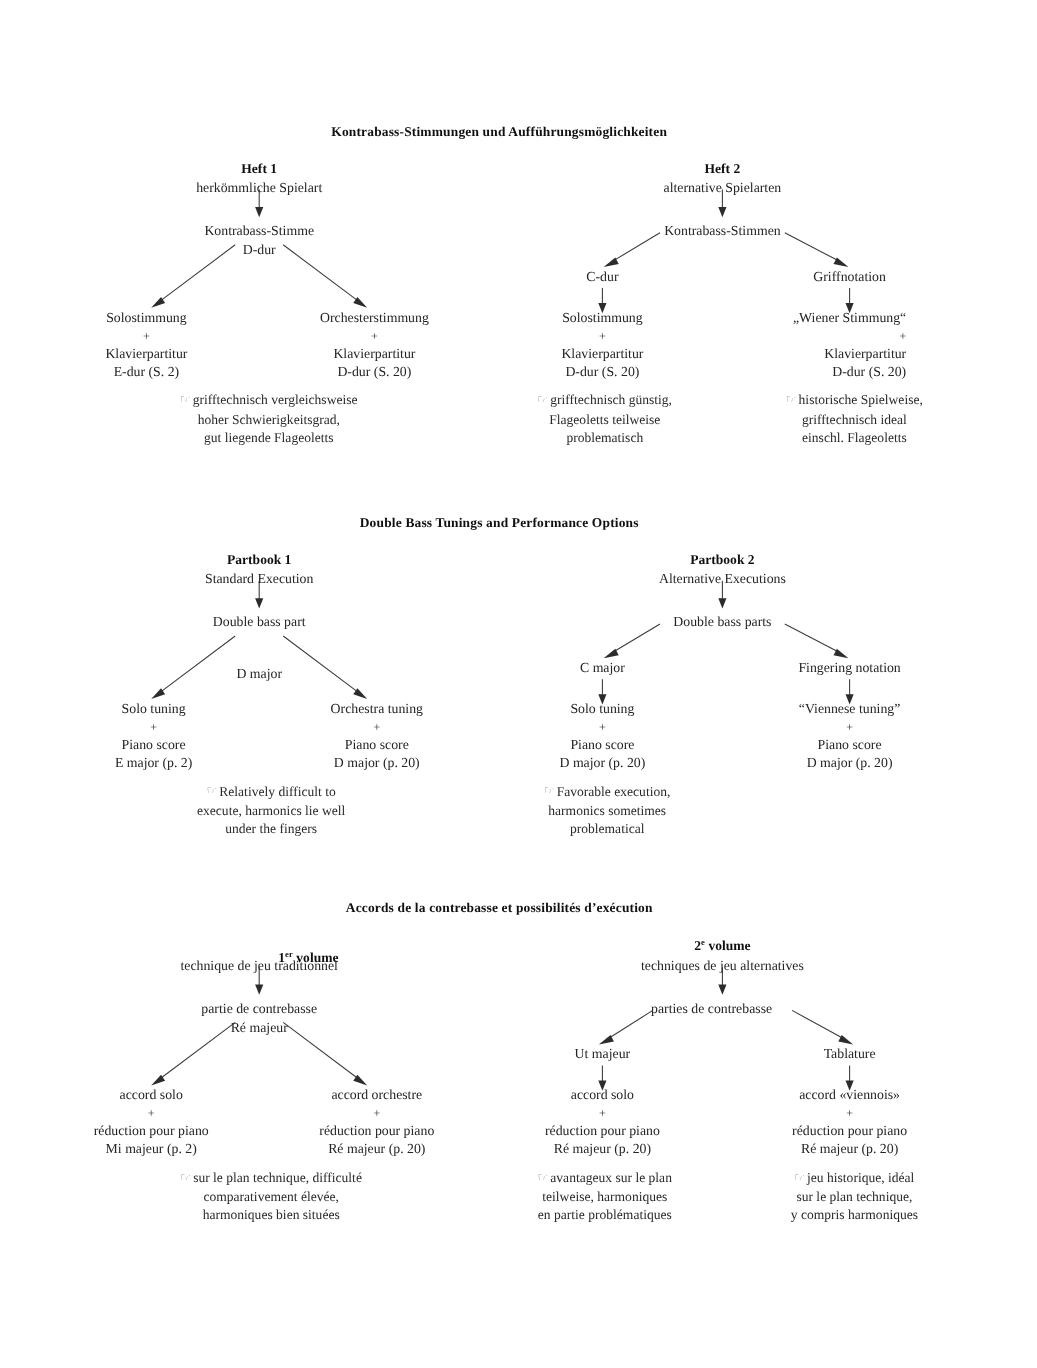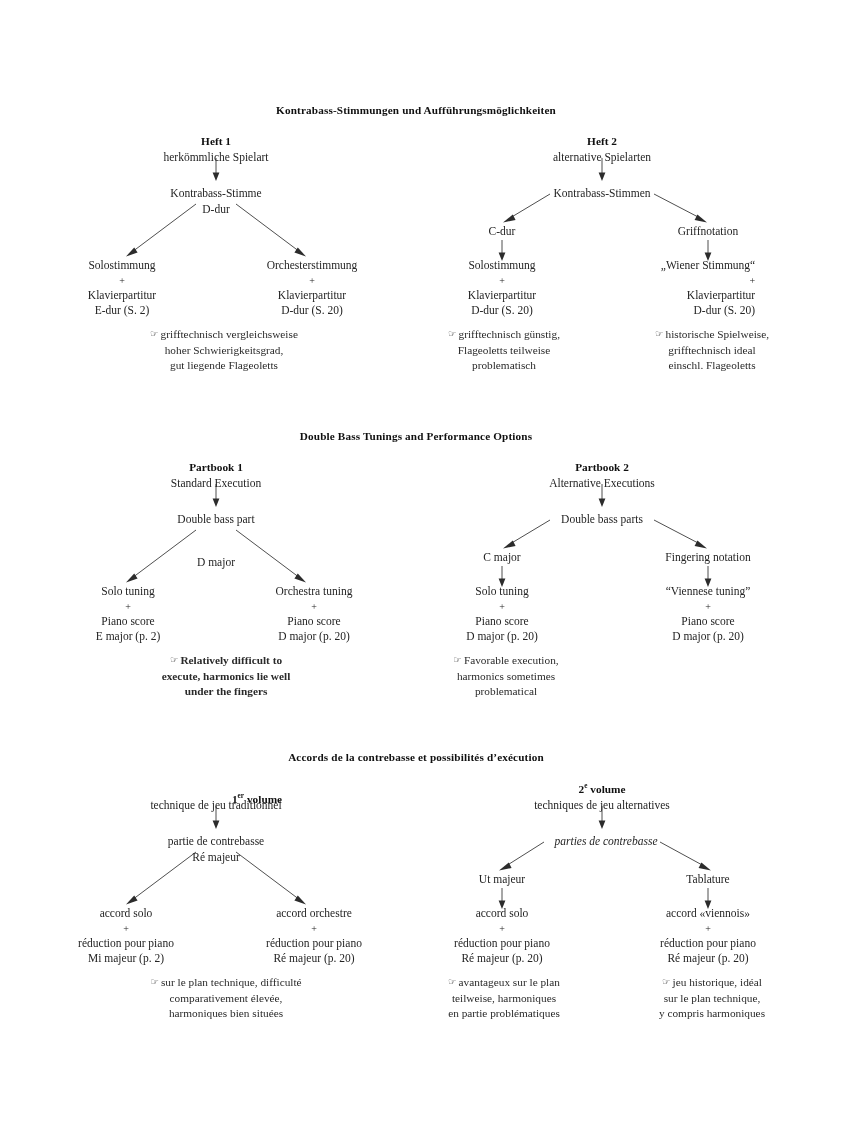--- a/index.html
+++ b/index.html
@@ -218,21 +218,21 @@
           <span class="ln">E major (p. 2)</span>
         </div>
 
         <div class="node block" style="left:314px; top:124px;">
           <span class="ln">Orchestra tuning</span>
           <span class="plus">+</span>
           <span class="ln">Piano score</span>
           <span class="ln">D major (p. 20)</span>
         </div>
 
-        <div class="node note" style="left:226px; top:193px;font-weight:bold;">
+        <div class="node note" style="left:226px; top:193px;">
           <span class="ln"><span class="hand">☞</span><span>Relatively difficult to</span></span>
           <span class="ln">execute, harmonics lie well</span>
           <span class="ln">under the fingers</span>
         </div>
       </div>
 
       <div class="half right">
         <svg class="conn">
           <line x1="170" y1="24" x2="170" y2="40"></line>
           <path class="ah" d="M170 47 L166.6 38.5 L173.4 38.5 Z"></path>
@@ -325,21 +325,21 @@
           <path class="ah" d="M279 88.5 L266.6 86 L269.4 80.6 Z"></path>
           <line x1="70" y1="106" x2="70" y2="120"></line>
           <path class="ah" d="M70 127 L66.6 118.5 L73.4 118.5 Z"></path>
           <line x1="276" y1="106" x2="276" y2="120"></line>
           <path class="ah" d="M276 127 L272.6 118.5 L279.4 118.5 Z"></path>
         </svg>
         <div class="node bold" style="left:170px; top:0px;">
           <span>2</span><span class="sup">e</span><span class="gap"></span><span>volume</span>
         </div>
         <div class="node" style="left:170px; top:16px;">techniques de jeu alternatives</div>
-        <div class="node" style="left:174px; top:52px;font-style:italic;">parties de contrebasse</div>
+        <div class="node" style="left:161px; top:52px;">parties de contrebasse</div>
 
         <div class="node" style="left:70px; top:90px;">Ut majeur</div>
         <div class="node block" style="left:70px; top:124px;">
           <span class="ln">accord solo</span>
           <span class="plus">+</span>
           <span class="ln">réduction pour piano</span>
           <span class="ln">Ré majeur (p. 20)</span>
         </div>
         <div class="node note" style="left:72px; top:193px;">
           <span class="ln"><span class="hand">☞</span><span>avantageux sur le plan</span></span>

